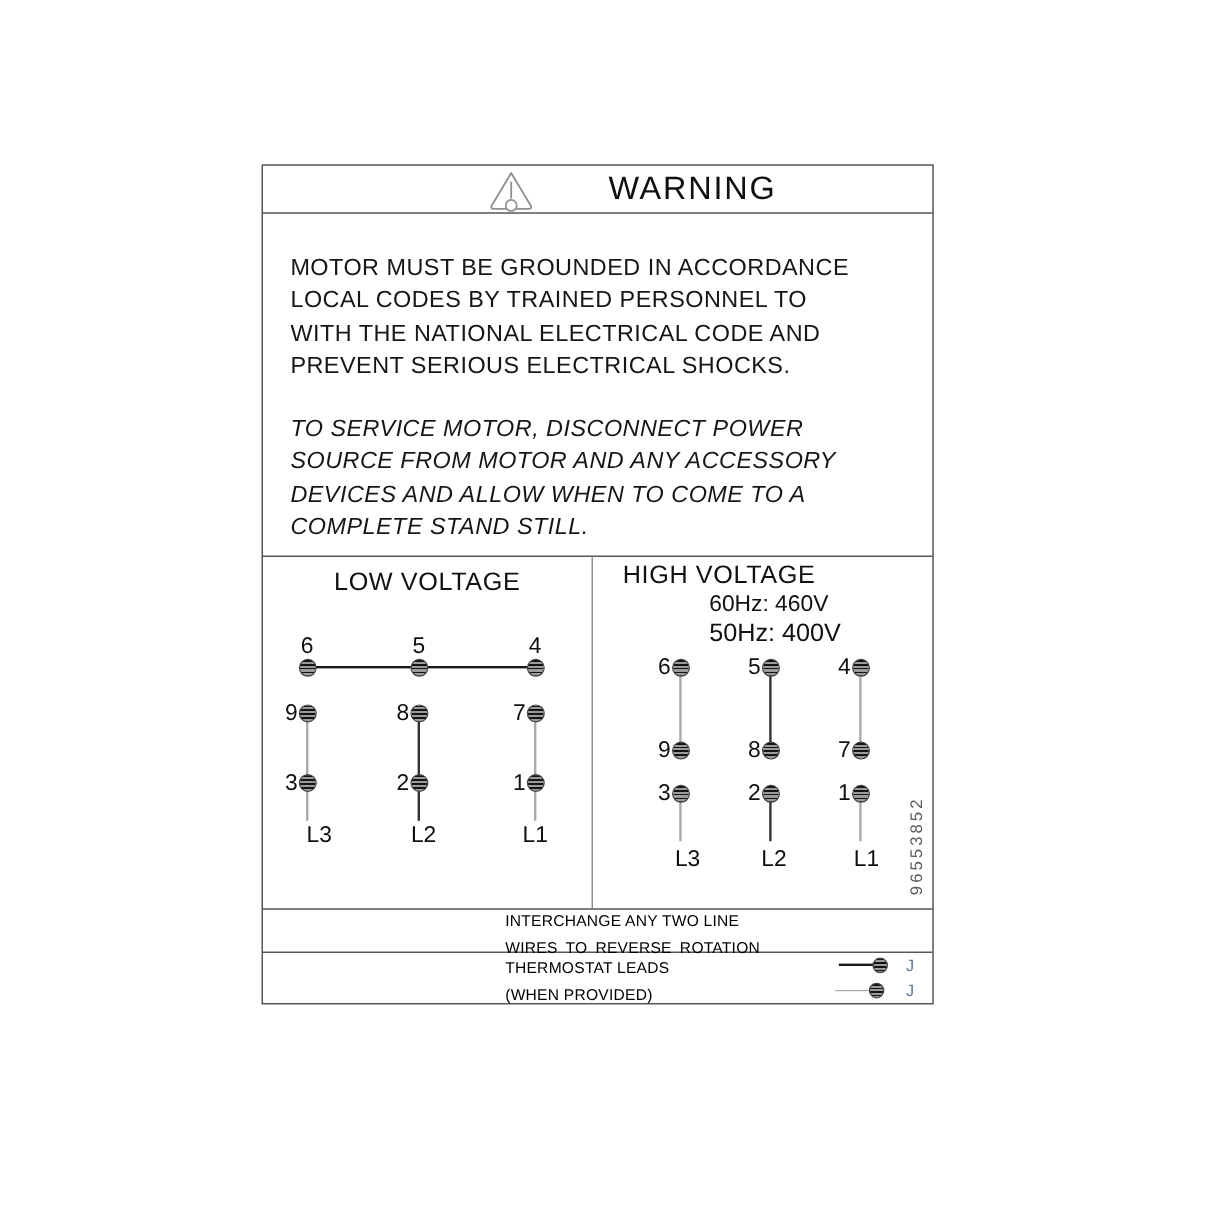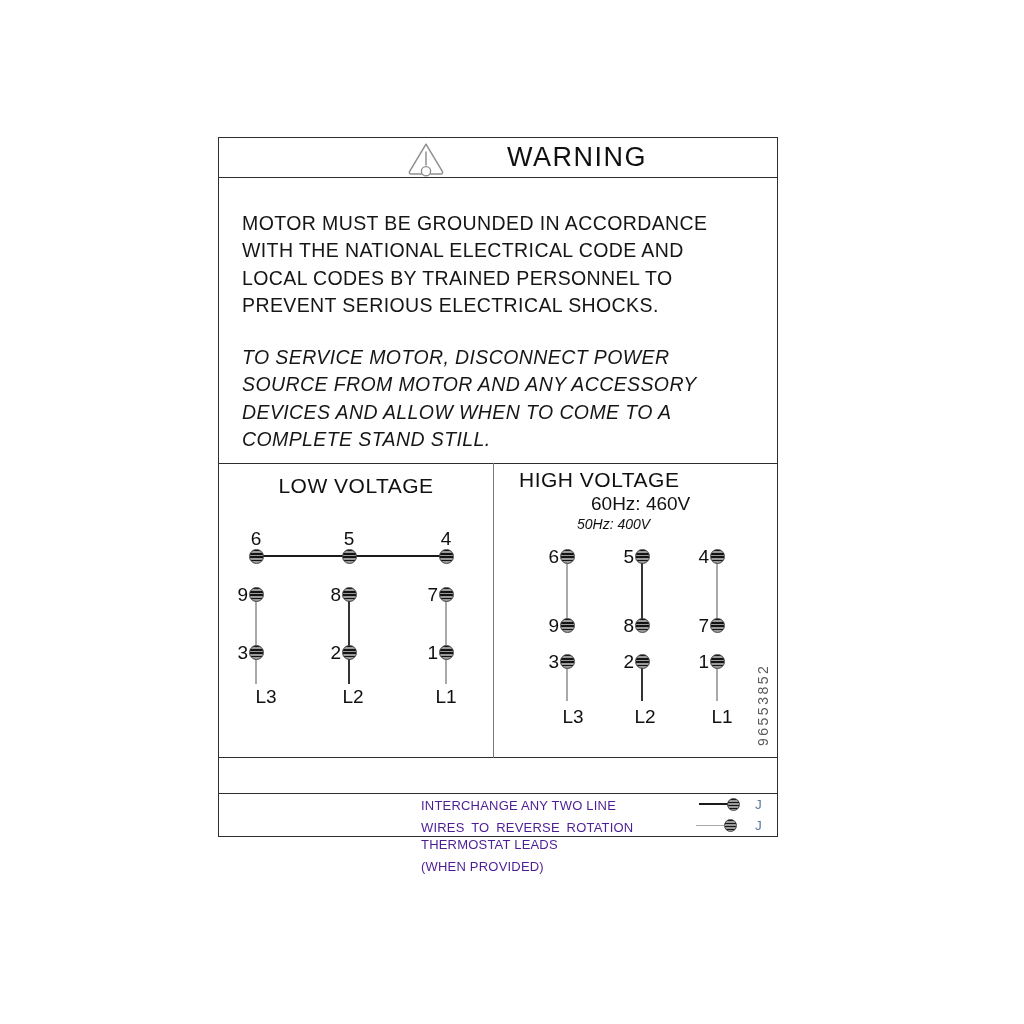--- a/index.html
+++ b/index.html
@@ -20,59 +20,59 @@
   .warn-icon{position:absolute;left:186px;top:3px;}
   .warn-title{position:absolute;left:264px;top:4px;font-size:27px;letter-spacing:1.5px;color:#101010;margin-left:24px;}
   
   .para{position:absolute;left:23px;font-size:19.5px;line-height:27.4px;letter-spacing:0.4px;color:#161616;}
   .p1{top:72px;} .p2{top:206px;font-style:italic;}
   
   .lv-title{position:absolute;left:0px;top:336px;width:274px;text-align:center;font-size:21px;letter-spacing:0.5px;}
   .lv-sub{position:absolute;left:0px;top:364px;width:274px;text-align:center;font-size:19px;}
   .hv-title{position:absolute;left:300px;top:330px;width:288px;text-align:left;font-size:21px;letter-spacing:0.5px;}
   .hv-r1{position:absolute;left:372px;top:355px;font-size:19px;}
-  .hv-r2{position:absolute;left:358px;top:378px;font-size:14px;font-style:italic;}
+  .hv-r2{position:absolute;left:372px;top:378px;font-size:21px;}
   
   .term{position:absolute;width:15px;height:15px;border-radius:50%;
     background:repeating-linear-gradient(#141414 0 1.5px,#9b9b9b 1.5px 3.2px);
     border:1px solid #444;box-sizing:border-box;z-index:3;}
   .term-sm{position:absolute;width:13px;height:13px;border-radius:50%;
     background:repeating-linear-gradient(#141414 0 1.4px,#9b9b9b 1.4px 3px);
     border:1px solid #444;box-sizing:border-box;z-index:3;}
   .wire{position:absolute;z-index:1;}
   .num{position:absolute;font-size:19px;color:#101010;z-index:2;}
   .num-c{width:30px;text-align:center;}
   .num-r{width:22px;text-align:right;}
   .lline{position:absolute;font-size:19px;color:#101010;text-align:center;width:44px;}
   .serial{position:absolute;left:536px;top:608px;font-size:14px;letter-spacing:2.5px;color:#5a5a5a;
     transform:rotate(-90deg);transform-origin:0 0;white-space:nowrap;}
   
-  .note{position:absolute;left:202px;font-size:13px;letter-spacing:0.2px;color:#4c1d95;margin-top:38px;}
+  .note{position:absolute;left:202px;font-size:13px;letter-spacing:0.2px;color:#000000;}
   .wide{word-spacing:3px;}
   .j-label{position:absolute;font-size:13.5px;}
 </style>
 </head>
 <body>
 
 <div class="page">
   <div class="label">
 
     <div class="sec-header">
       <svg class="warn-icon" width="42" height="36" viewBox="0 0 42 36">
         <path d="M21 3.2 L37.2 30.2 Q38.6 33 35.4 33 L6.6 33 Q3.4 33 4.8 30.2 Z" fill="none" stroke="#8f8f8f" stroke-width="1.5" stroke-linejoin="round"></path>
         <line x1="21" y1="10.5" x2="21" y2="24.5" stroke="#8f8f8f" stroke-width="1.5"></line>
         <circle cx="21" cy="30.2" r="4.6" fill="#ffffff" stroke="#8f8f8f" stroke-width="1.4"></circle>
       </svg>
       <span class="warn-title">WARNING</span>
     </div>
 
     <div class="para p1">
       <div>MOTOR MUST BE GROUNDED IN ACCORDANCE</div>
+      <div>LOCAL CODES BY TRAINED PERSONNEL TO</div>
       <div>WITH THE NATIONAL ELECTRICAL CODE AND</div>
-      <div>LOCAL CODES BY TRAINED PERSONNEL TO</div>
       <div>PREVENT SERIOUS ELECTRICAL SHOCKS.</div>
     </div>
 
     <div class="para p2">
       <div>TO SERVICE MOTOR, DISCONNECT POWER</div>
       <div>SOURCE FROM MOTOR AND ANY ACCESSORY</div>
       <div>DEVICES AND ALLOW WHEN TO COME TO A</div>
       <div>COMPLETE STAND STILL.</div>
     </div>
 

